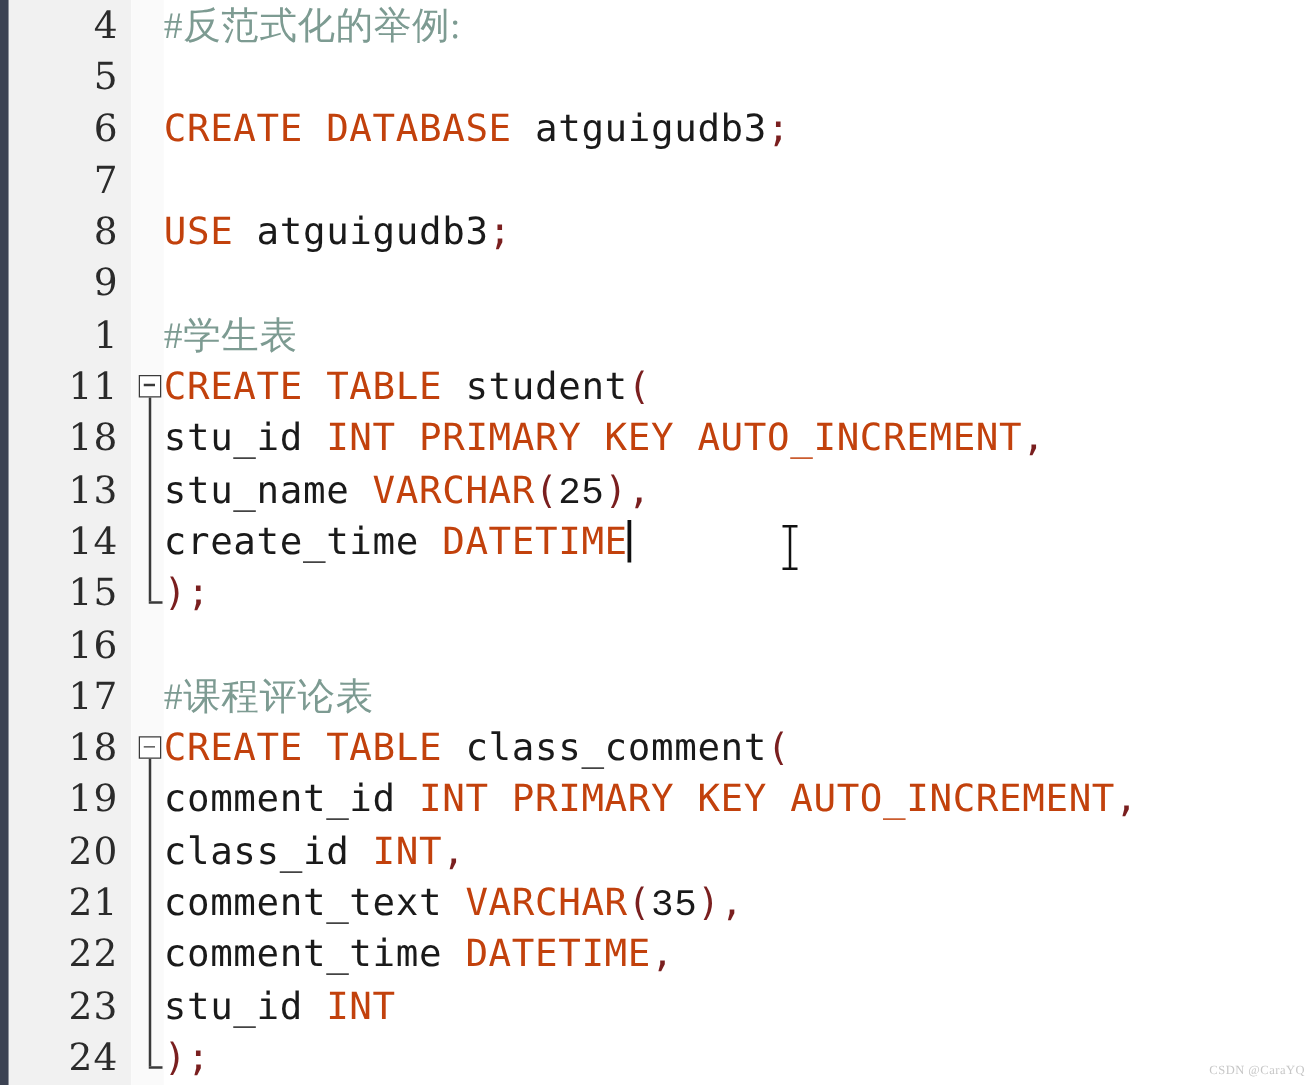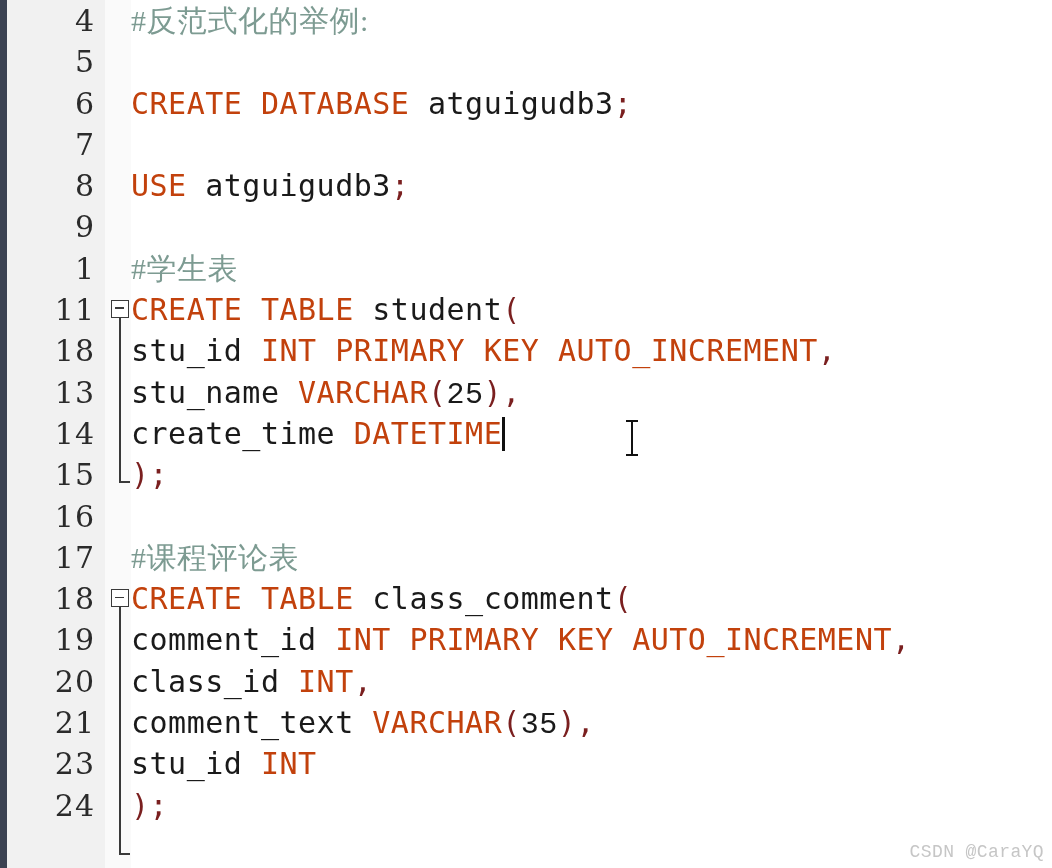--- a/index.html
+++ b/index.html
@@ -145,23 +145,23 @@
     position: absolute;
     width: 16px;
     height: 40px;
     pointer-events: none;
   }
 
   .watermark {
     position: absolute;
     right: 8px;
     bottom: 6px;
-    font-size: 18px;
+    font-size: 10px;
     color: #c6c6c6;
-    font-family: Liberation Mono, monospace;
+    font-family: Liberation Serif, serif;
     letter-spacing: 0.4px;
   }
 </style>
 </head>
 <body>
 
 <div id="editor">
 
   <div class="edge-bar"></div>
   <div class="gutter-bg"></div>
@@ -232,20 +232,24 @@
         <div class="lineno">19</div>
         <div class="code"><span class="id">comment_id </span><span class="kw">INT</span><span class="id"> </span><span class="kw">PRIMARY</span><span class="id"> </span><span class="kw">KEY</span><span class="id"> </span><span class="kw">AUTO_INCREMENT</span><span class="punc">,</span></div>
       </div>
       <div class="row">
         <div class="lineno">20</div>
         <div class="code"><span class="id">class_id </span><span class="kw">INT</span><span class="punc">,</span></div>
       </div>
       <div class="row">
         <div class="lineno">21</div>
         <div class="code"><span class="id">comment_text </span><span class="kw">VARCHAR</span><span class="punc">(</span><span class="num">35</span><span class="punc">)</span><span class="punc">,</span></div>
+      </div>
+      <div class="row">
+        <div class="lineno">22</div>
+        <div class="code"><span class="id">comment_time </span><span class="kw">DATETIME</span><span class="punc">,</span></div>
       </div>
       <div class="row">
         <div class="lineno">23</div>
         <div class="code"><span class="id">stu_id </span><span class="kw">INT</span></div>
       </div>
       <div class="row">
         <div class="lineno">24</div>
         <div class="code"><span class="punc">)</span><span class="punc">;</span></div>
       </div>
     </div>

